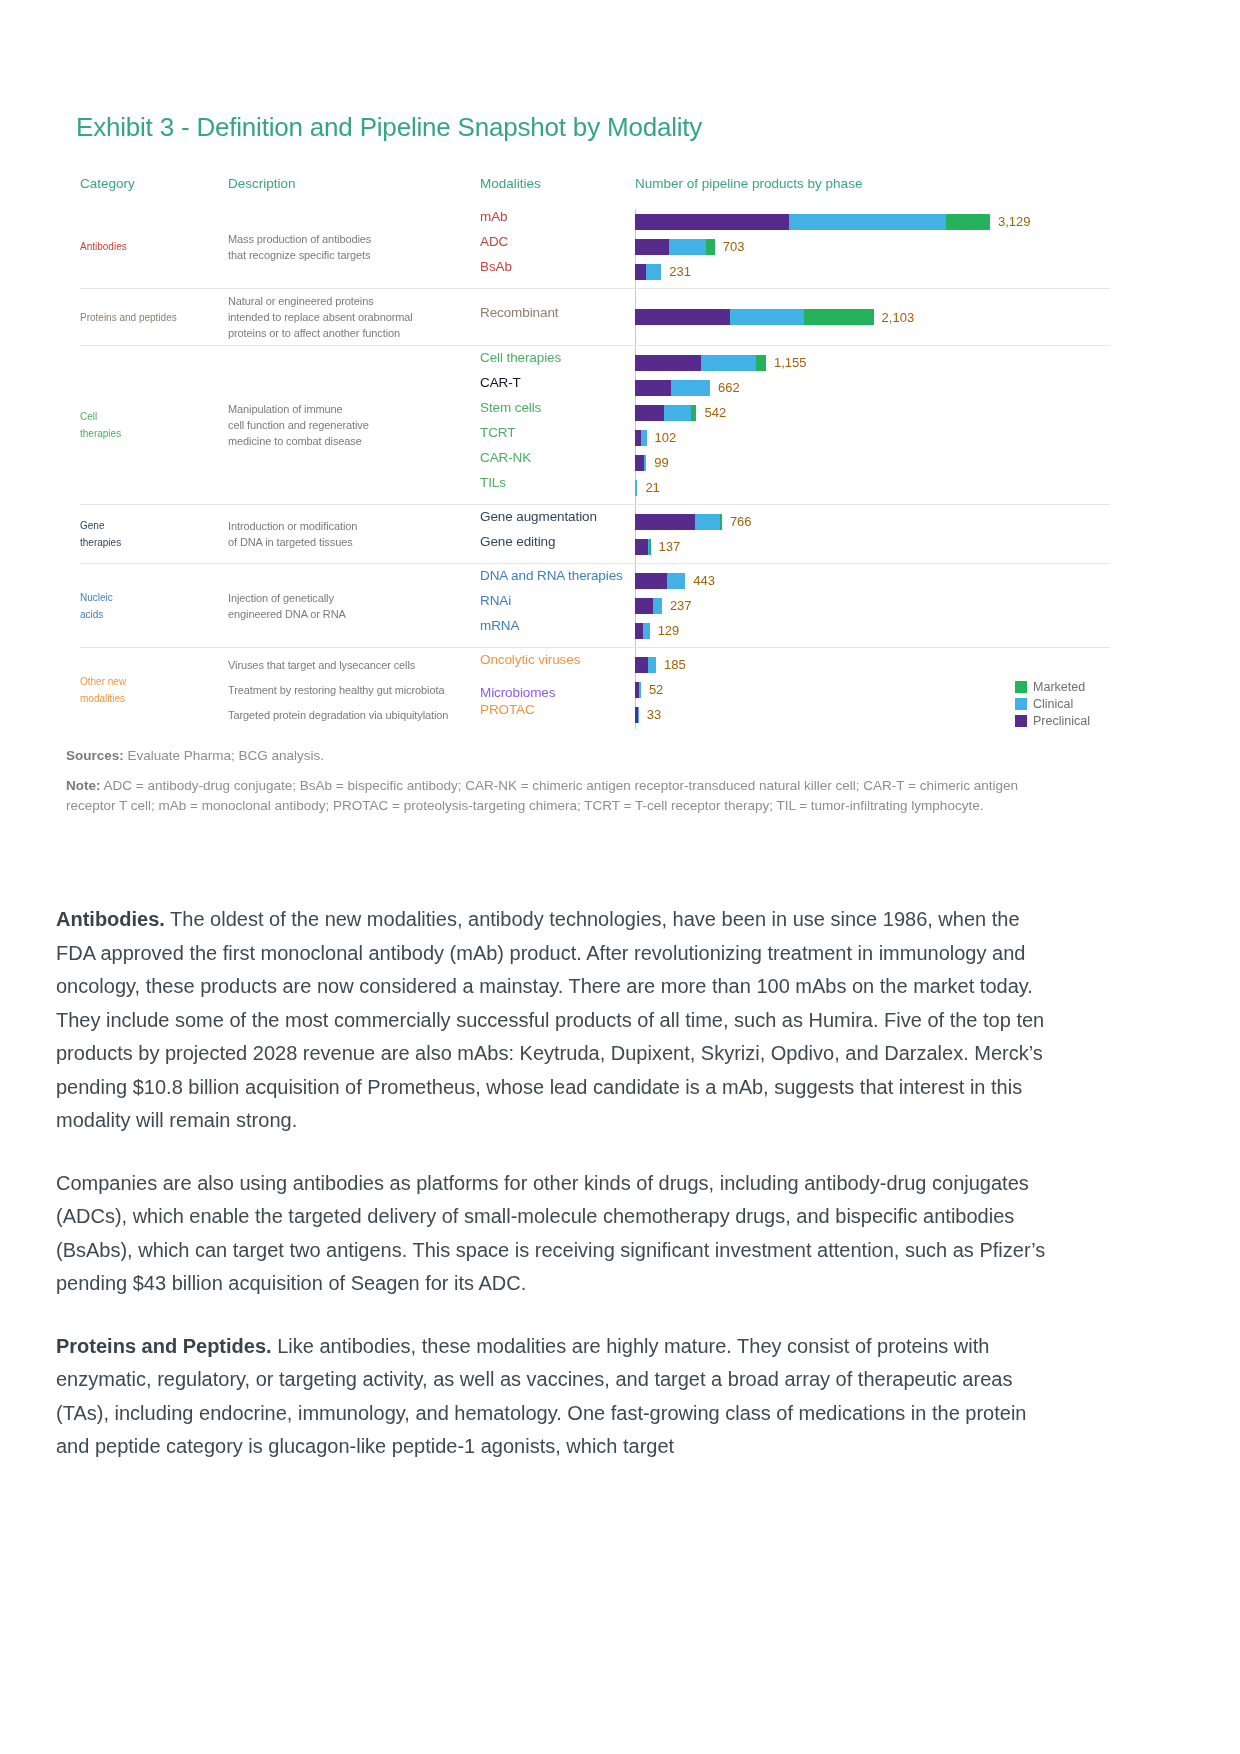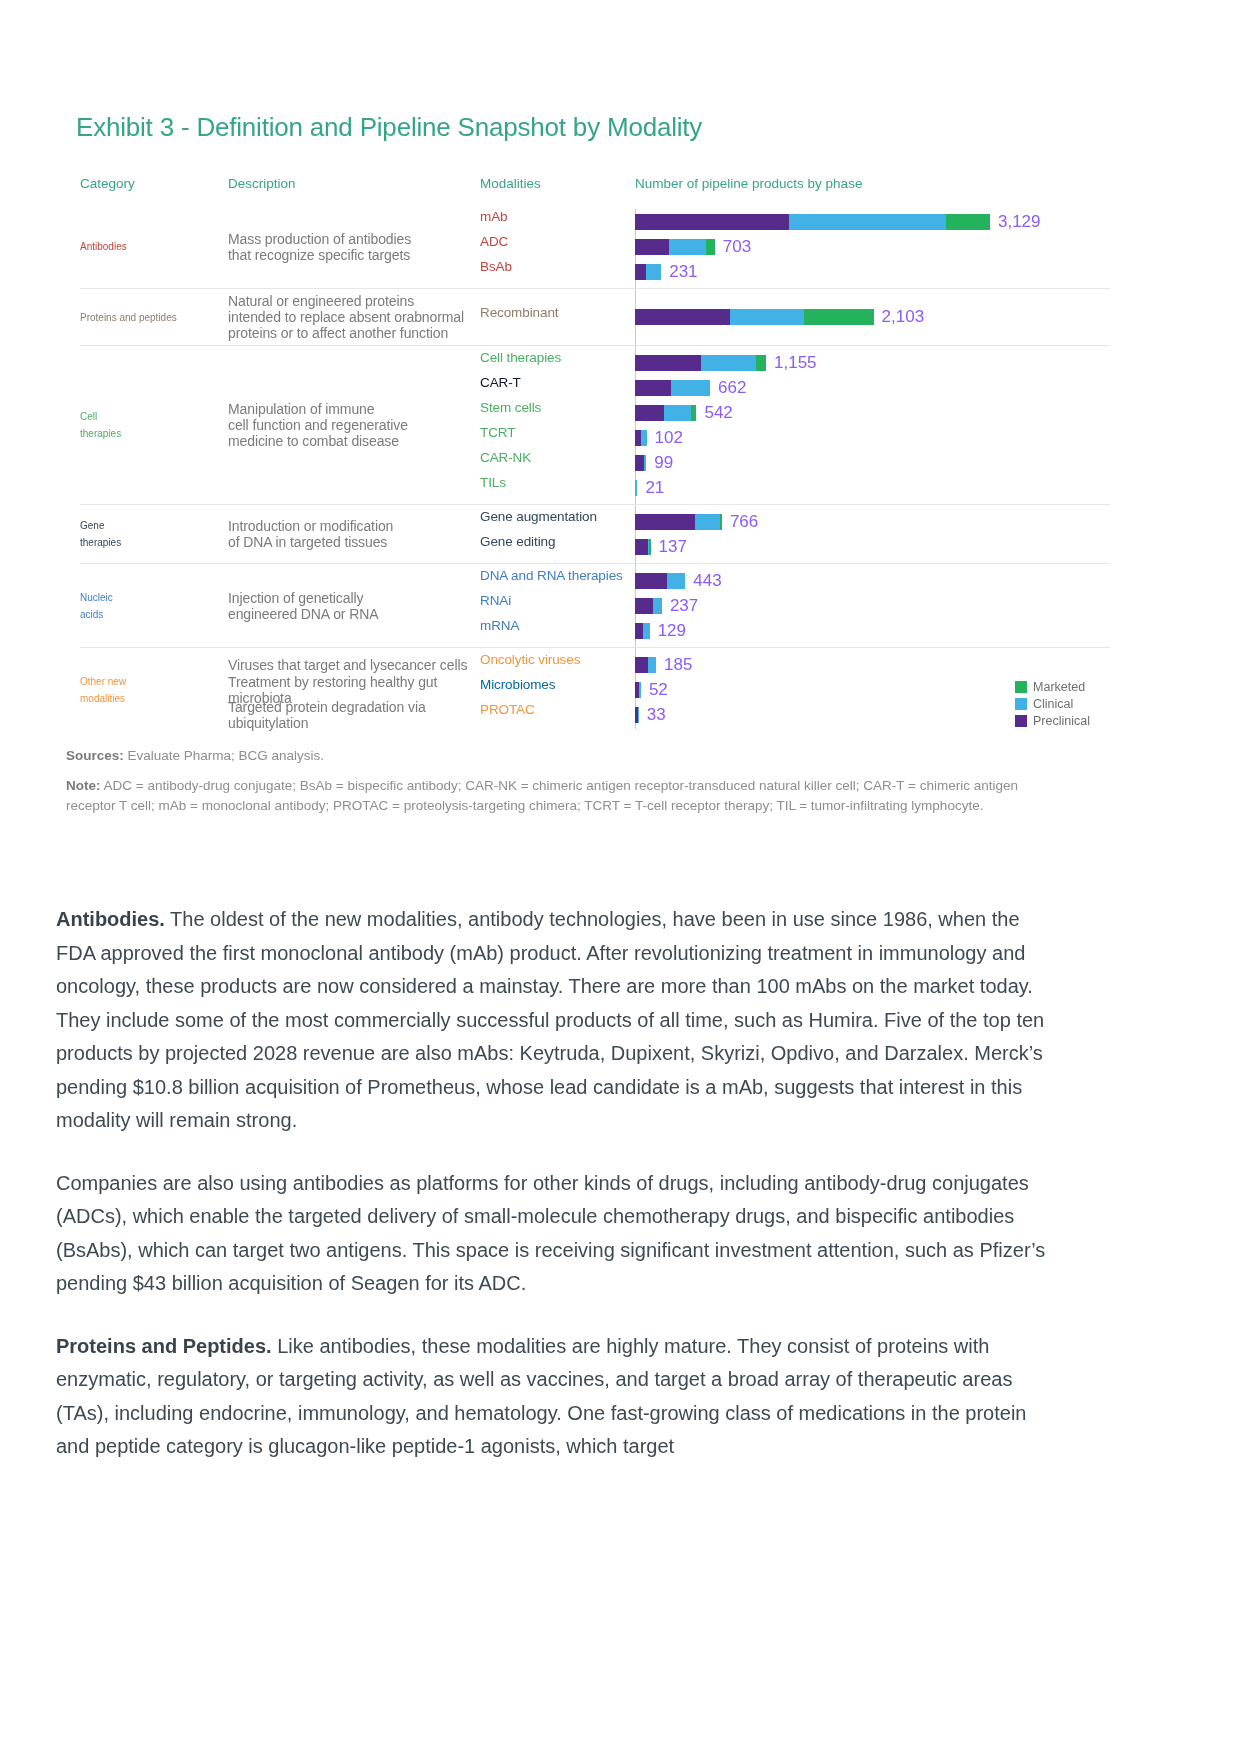--- a/index.html
+++ b/index.html
@@ -15,29 +15,29 @@
   .exhibit-table{position:absolute;left:80px;top:176px;width:1030px;}
   .thead{display:flex;font-size:13.5px;font-weight:500;color:#36a489;padding-bottom:14px;}
   .th-cat{width:148px;}
   .th-desc{width:252px;}
   .th-mod{width:155px;}
   .th-chart{flex:1;}
   .axis{position:absolute;left:555px;top:33px;bottom:2px;width:1px;background:#c9c9c9;}
   .group{display:flex;align-items:center;padding:4px 0;position:relative;}
   .group + .group{border-top:1px solid #e6e6e3;}
   .cat{width:148px;font-size:10px;line-height:17px;align-self:center;}
-  .desc{width:252px;font-size:14px;line-height:16px;color:#7b7b7b;align-self:center;letter-spacing:-0.1px;}
+  .desc{width:252px;font-size:11px;line-height:16px;color:#7b7b7b;align-self:center;letter-spacing:-0.1px;}
   .desc-row{height:25px;display:flex;align-items:center;}
   .rows{flex:1;display:flex;flex-direction:column;justify-content:center;}
   .trow{height:25px;display:flex;}
   .mod{width:155px;font-size:13.5px;letter-spacing:-0.1px;}
   .barwrap{flex:1;display:flex;align-items:center;height:25px;}
   .bar{display:flex;height:16px;}
   .seg{height:16px;}
-  .val{margin-left:8px;font-size:17px;color:#8b5cf6;}
+  .val{margin-left:8px;font-size:13px;color:#a16207;}
   .legend{position:absolute;right:20px;bottom:2px;}
   .legend-row{display:flex;align-items:center;height:17px;}
   .legend-swatch{width:12px;height:12px;margin-right:6px;}
   .legend-label{font-size:12.5px;color:#6f6f6f;}
   
   .sources{position:absolute;left:66px;top:748px;width:1000px;font-size:13.5px;color:#8e8e8e;}
   .sources b,.note b{color:#7b7b7b;font-weight:700;}
   .note{position:absolute;left:66px;top:776px;width:990px;font-size:13.5px;line-height:20px;color:#8e8e8e;}
   
   .body-copy{position:absolute;left:56px;top:903px;width:992px;font-size:20px;line-height:33.5px;color:#3e4a52;}
@@ -294,21 +294,21 @@
               <span class="mod" style="color: rgb(240, 149, 63);">Oncolytic viruses</span>
               <div class="barwrap">
                 <div class="bar">
                   <div class="seg" style="width: 12.59px; background: rgb(86, 43, 139);"></div>
                   <div class="seg" style="width: 8.4px; background: rgb(66, 177, 229);"></div>
                 </div>
                 <span class="val">185</span>
               </div>
             </div>
             <div class="trow">
-              <span class="mod" style="color: #0369a1;">Microbiomes</span>
+              <span class="mod" style="color: #8b5cf6; margin-top: 8px;">Microbiomes</span>
               <div class="barwrap">
                 <div class="bar">
                   <div class="seg" style="width: 3.83px; background: rgb(86, 43, 139);"></div>
                   <div class="seg" style="width: 2.06px; background: rgb(66, 177, 229);"></div>
                 </div>
                 <span class="val">52</span>
               </div>
             </div>
             <div class="trow">
               <span class="mod" style="color: rgb(240, 149, 63);">PROTAC</span>

